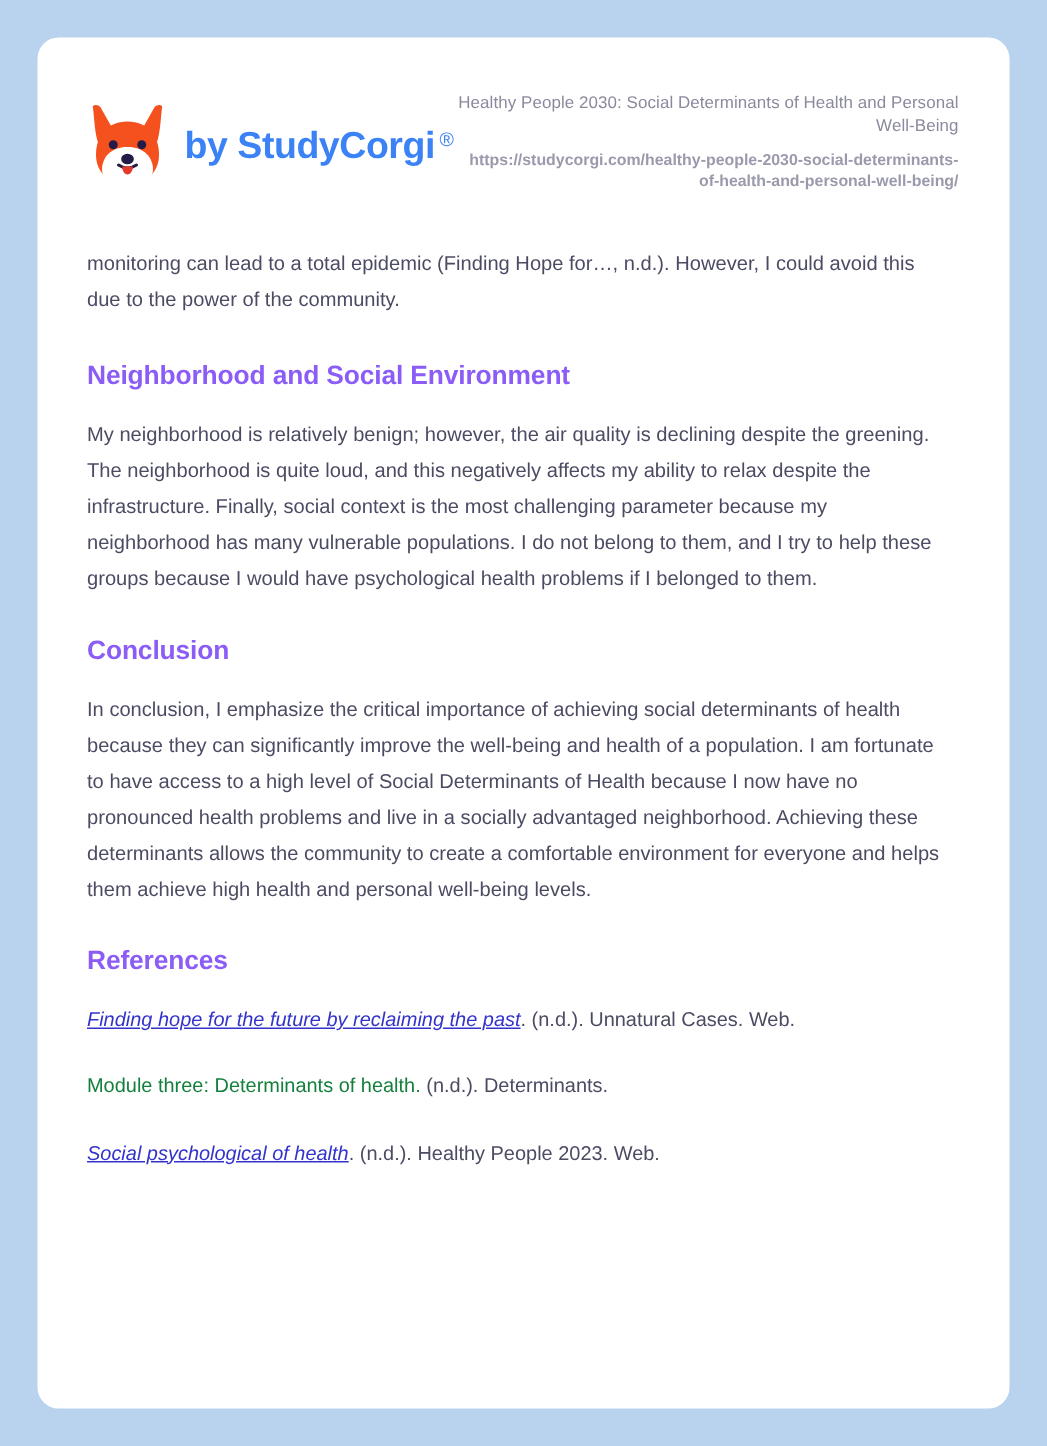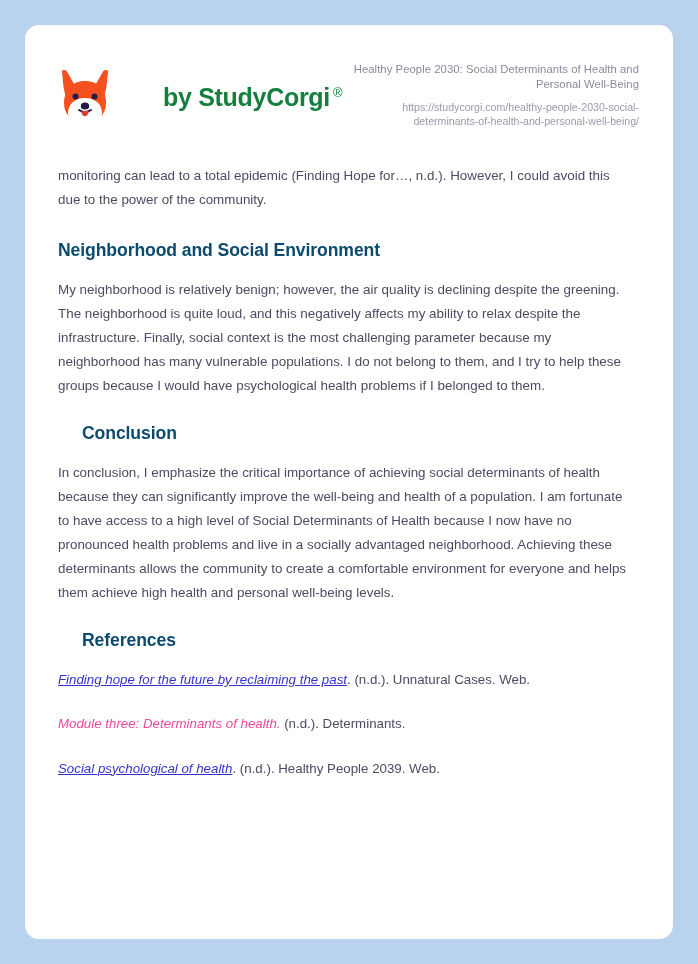--- a/index.html
+++ b/index.html
@@ -43,27 +43,26 @@
   .brand-mark {
     width: 54px;
     height: 56px;
     flex: 0 0 54px;
     display: block;
   }
 
   .brand-word {
     display: flex;
     align-items: flex-start;
-    color: #15803d;
+    color: #3b82f6;
     font-size: 25px;
     font-weight: bold;
     letter-spacing: -0.3px;
     line-height: 1;
     white-space: nowrap;
-    margin-left: 40px;
   }
   .brand-reg {
     font-size: 13px;
     font-weight: normal;
     line-height: 1;
     margin-left: 3px;
     margin-top: 1px;
   }
 
   .header-meta {
@@ -74,70 +73,69 @@
   .header-title {
     color: #8a8a9e;
     font-size: 11.3px;
     font-weight: normal;
     line-height: 1.35;
     letter-spacing: 0.05px;
   }
   .header-url {
     color: #9a9aac;
     font-size: 10.6px;
-    font-weight: normal;
+    font-weight: bold;
     line-height: 1.36;
     margin-top: 7px;
     word-break: break-word;
   }
 
   
   .doc-body {
     padding: 0 34px 0 33px;
     margin-top: 36px;
   }
 
   .para {
     color: #4b4b63;
     font-size: 13.4px;
     line-height: 1.79;
     margin: 0 4px 20px 0;
     letter-spacing: 0.01px;
   }
 
   h2.section-heading {
-    color: #0c4a6e;
+    color: #8b5cf6;
     font-size: 17.6px;
     font-weight: bold;
     line-height: 1.25;
     margin: 28px 0 16px 0;
     letter-spacing: -0.1px;
   }
 
-  h2.section-heading.tight-top { margin-top: 25px; margin-left: 24px; }
+  h2.section-heading.tight-top { margin-top: 25px; }
 
   .ref-list { margin-top: 16px; }
 
   .ref-item {
     color: #4b4b63;
     font-size: 13.3px;
     line-height: 1.75;
     margin-bottom: 21px;
   }
   .ref-item:last-child { margin-bottom: 0; }
 
   .ref-link {
     color: #3333cc;
     font-style: italic;
     text-decoration: underline;
     cursor: pointer;
   }
   .ref-title-plain {
-    font-style: italic;
-    color: #ec4899;
+    color: #15803d;
   }
 </style>
 </head>
 <body>
 
 <div id="page-card">
 
   <div class="doc-header">
 
     <div class="brand">
@@ -192,20 +190,20 @@
 
       <div class="ref-item">
         <span class="ref-link">Finding hope for the future by reclaiming the past</span><span>. (n.d.). Unnatural Cases. Web.</span>
       </div>
 
       <div class="ref-item">
         <span class="ref-title-plain">Module three: Determinants of health.</span><span> (n.d.). Determinants.</span>
       </div>
 
       <div class="ref-item">
-        <span class="ref-link">Social psychological of health</span><span>. (n.d.). Healthy People 2039. Web.</span>
+        <span class="ref-link">Social psychological of health</span><span>. (n.d.). Healthy People 2023. Web.</span>
       </div>
 
     </div>
 
   </div>
 
 </div>
 
 </body></html>

